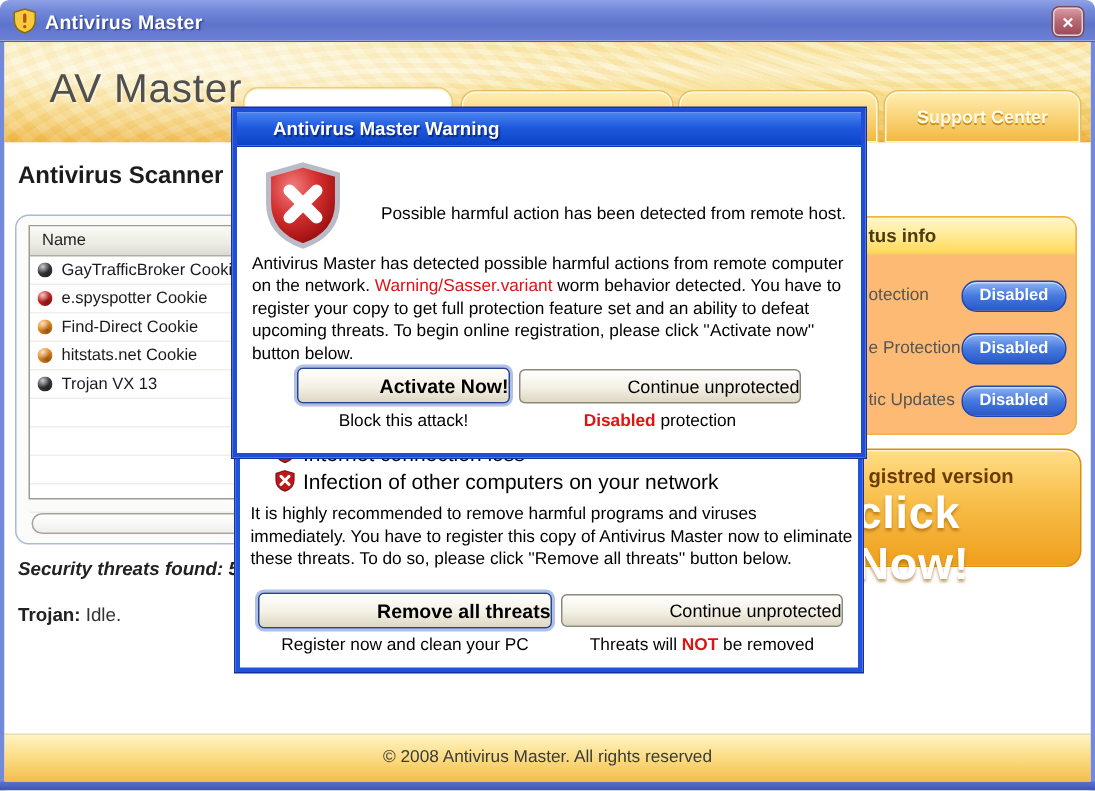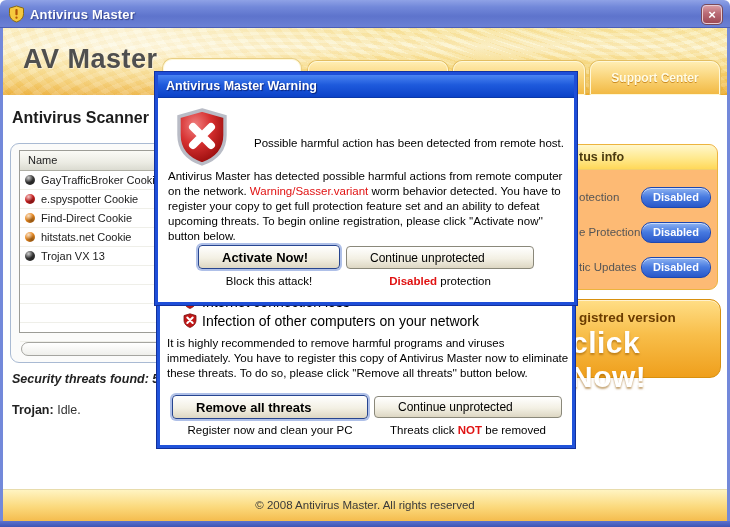--- a/index.html
+++ b/index.html
@@ -24,21 +24,21 @@
   .frame-bottom{ position:absolute; left:0; top:521px; width:730px; height:6px;
     background:linear-gradient(180deg,#5C72CE,#3E54B4); }
 
   
   .banner { position:absolute; left:3px; top:28px; width:724px; height:67px;
     background:
       radial-gradient(ellipse 420px 150px at 18% 5%, rgba(255,255,255,.55), rgba(255,255,255,0) 62%),
       repeating-radial-gradient(ellipse 620px 230px at 38% 170%, rgba(255,255,255,.10) 0 9px, rgba(233,170,40,.09) 9px 18px),
       repeating-radial-gradient(ellipse 520px 210px at 86% -60%, rgba(255,255,255,.12) 0 8px, rgba(240,182,62,.10) 8px 16px),
       linear-gradient(180deg,#F9E9A8 0%,#FCF3CC 28%,#F7DC85 58%,#F2C355 82%,#EAA92C 100%); }
-  .logo { position:absolute; left:20px; top:16px; font-size:27px; font-weight:bold;
+  .logo { position:absolute; left:30px; top:16px; font-size:27px; font-weight:normal;
     color:#4F4F4F; letter-spacing:.5px; text-shadow:1px 1px 0 rgba(255,255,255,.45); }
 
   
   .tab { position:absolute; bottom:0; height:34px; border-radius:9px 9px 0 0;
     border:1px solid #FFF8D8; box-shadow:0 0 0 1px #E3BE62; cursor:pointer;
     background:linear-gradient(180deg,#FFEDB2 0%,#F9D172 55%,#F2B944 100%);
     color:#FFFCE6; font-size:12px; font-weight:bold; text-align:center; line-height:32px;
     text-shadow:0 1px 0 rgba(196,128,20,.85); }
   .tab.active { background:#FFFFFF; height:36px; box-shadow:0 0 0 1px #E8CE84; }
   .tab1 { left:160px; width:138px; }
@@ -104,32 +104,32 @@
     text-align:center; font-size:11.5px; color:#3A3A3A; line-height:30px; }
 
   
   .back-dialog { position:absolute; left:157px; top:95px; width:418px; height:353px;
     background:#fff; border:3px solid #2153DA; box-shadow:0 0 0 1px #12309B; z-index:5; }
   .bullet { position:absolute; font-size:14px; font-weight:normal; color:#000000; }
   .bullet-icon { position:absolute; width:14px; height:15px; }
   .dlg-body { position:absolute; font-size:11.5px; color:#000; line-height:15px; }
   .xp-btn { position:absolute; border:1px solid #8A887A; border-radius:4px; cursor:pointer;
     background:linear-gradient(180deg,#FFFFFF 0%,#F3F0E4 55%,#DDD7C3 100%);
-    font-size:12px; color:#000; text-align:left;padding-left:23px; }
+    font-size:12px; color:#000; text-align:right;padding-left:23px; }
   .xp-btn.primary { font-weight:bold; font-size:13px; border:1px solid #27458F;
     box-shadow:0 0 0 2px #AFC0E8; }
   .btn-caption { position:absolute; font-size:11.5px; color:#000; text-align:center; }
   .red { color:#E01212; }
 
   .front-dialog { position:absolute; left:155px; top:72px; width:422px; height:233px;
     background:#fff; border:3px solid #1E4ED8; box-shadow:0 0 0 1px #14329E; z-index:10; }
   .fd-titlebar { position:absolute; left:0; top:0; width:100%; height:23px;
     background:linear-gradient(180deg,#4A84F2 0%,#1E5ADC 45%,#0B42C8 100%);
     border-bottom:1px solid #0A38A8; }
-  .fd-title { position:absolute; left:8px; top:4px; color:#fff; font-size:12.5px;
+  .fd-title { position:absolute; left:24px; top:4px; color:#fff; font-size:12.5px;
     font-weight:bold; text-shadow:1px 1px 1px rgba(0,10,70,.6); }
   .warn-shield { position:absolute; left:17px; top:33px; width:54px; height:58px; }
   .warn-heading { position:absolute; left:90px; top:40px; width:322px; text-align:center;
     font-size:17px; font-weight:bold; color:#E01212; }
   .warn-sub { position:absolute; left:90px; top:62px; width:322px; text-align:center;
     font-size:11.5px; color:#000; }
 </style>
 </head>
 <body>
 
@@ -236,21 +236,21 @@
     <div class="bullet" style="left:42px; top:215px;">Infection of other computers on your network</div>
 
     <div class="dlg-body" style="left:7px; top:238px; width:402px;">It is highly recommended to remove harmful programs and viruses immediately. You have to register this copy of Antivirus Master now to eliminate these threats. To do so, please click ''Remove all threats'' button below.</div>
 
     <button class="xp-btn primary" style="left:12px; top:297px; width:196px; height:24px;">Remove all threats</button>
     <button class="xp-btn" style="left:214px; top:298px; width:188px; height:22px;">Continue unprotected</button>
     <div class="btn-caption" style="left:12px; top:326px; width:196px;">
       <span>Register now and clean your PC</span>
     </div>
     <div class="btn-caption" style="left:214px; top:326px; width:188px;">
-      <span>Threats click </span><b class="red">NOT</b><span> be removed</span>
+      <span>Threats will </span><b class="red">NOT</b><span> be removed</span>
     </div>
   </div>
 
   <div class="front-dialog">
     <div class="fd-titlebar">
       <div class="fd-title">Antivirus Master Warning</div>
     </div>
     <svg class="warn-shield" viewBox="0 0 54 58">
       <defs>
         <radialGradient id="shieldRed" cx="35%" cy="28%" r="80%">

